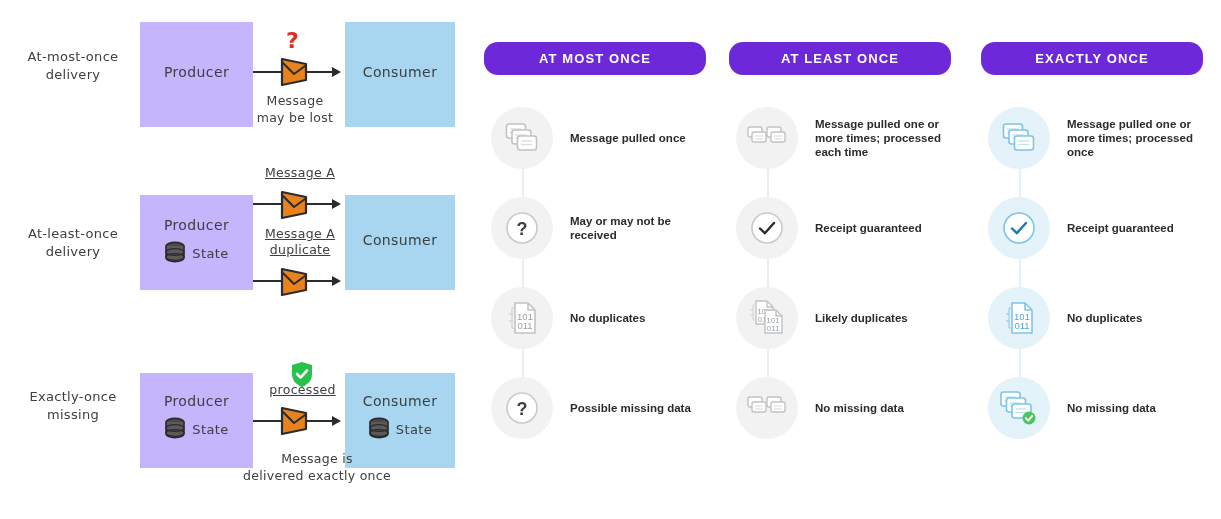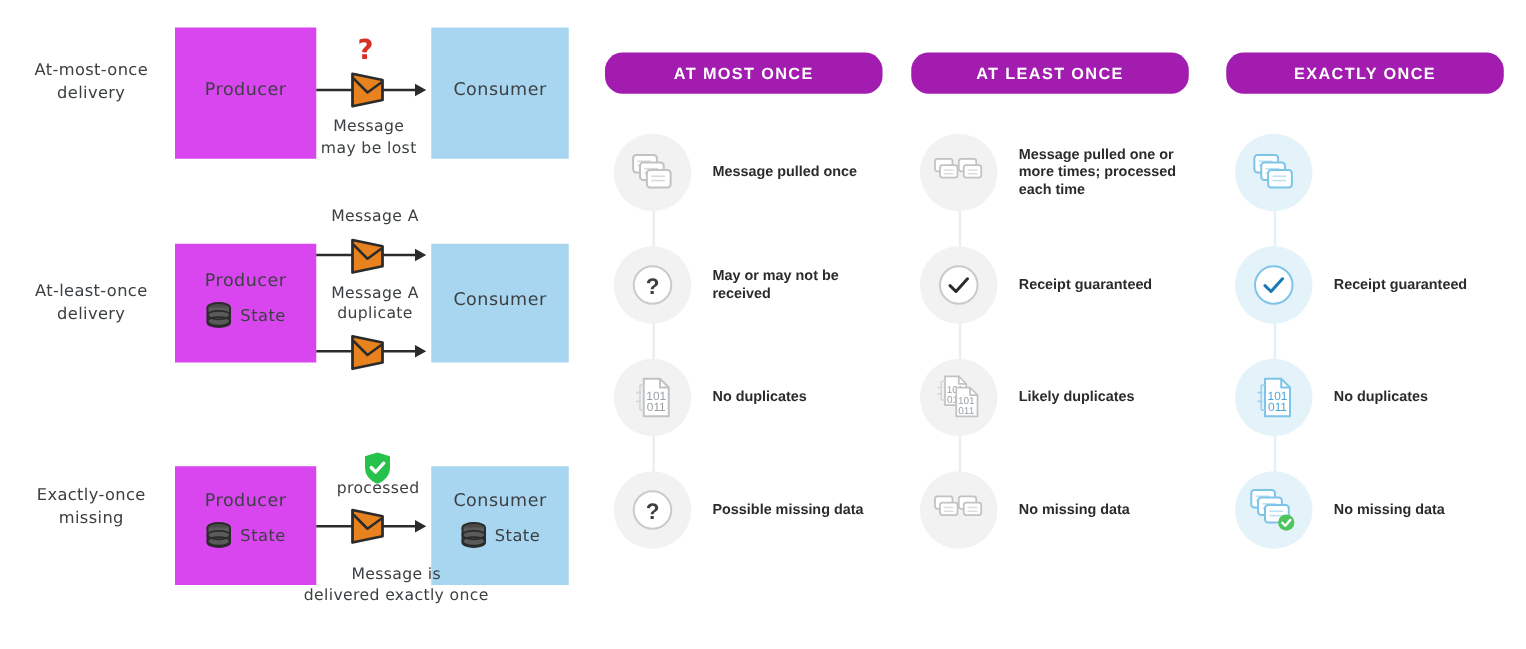--- a/index.html
+++ b/index.html
@@ -17,21 +17,21 @@
   .row-label{
     position:absolute;left:8px;width:130px;text-align:center;
     font-family:"DejaVu Sans", sans-serif;
     font-size:13px;color:#3c4043;line-height:18px;letter-spacing:.3px;
   }
   .d1 .row-label{top:48px;}
   .d2 .row-label{top:65px;}
   .d3 .row-label{top:48px;}
 
   .box{position:absolute;}
-  .box-producer{background:#d946ef;}
+  .box-producer{background:#c4b5fd;}
   .box-consumer{background:#a8d6f0;}
   .box-title{
     position:absolute;width:100%;text-align:center;
     font-family:"DejaVu Sans", sans-serif;
     font-size:14px;color:#3c4043;letter-spacing:.4px;
   }
   .state-row{
     position:absolute;width:100%;display:flex;align-items:center;
     justify-content:center;gap:6px;
   }
@@ -51,27 +51,27 @@
     font-family:"DejaVu Sans", sans-serif;
   }
   .cap{
     position:absolute;text-align:center;
     font-family:"DejaVu Sans", sans-serif;
     font-size:12.5px;color:#3c4043;line-height:17px;letter-spacing:.3px;
   }
   .msglabel{
     position:absolute;text-align:center;
     font-family:"DejaVu Sans", sans-serif;
-    font-size:12.5px;color:#3c4043;line-height:16px;letter-spacing:.3px;
+    font-size:12.5px;color:#3c4043;line-height:16px;letter-spacing:.3px;text-decoration:underline;
   }
 
   
   .col{position:absolute;top:42px;width:222px;}
   .col-header{
-    height:33px;border-radius:14px;background:#a21caf;
+    height:33px;border-radius:14px;background:#6d28d9;
     color:#ffffff;font-size:13px;font-weight:bold;letter-spacing:1.1px;
     display:flex;align-items:center;justify-content:center;
     font-family:"Liberation Sans", sans-serif;
   }
   .timeline{position:relative;margin-top:18px;}
   .tl-line{
     position:absolute;left:38px;top:40px;bottom:40px;width:2px;background:#ededed;
   }
   .tl-line.blue{background:#e3f2fa;}
   .step{position:relative;display:flex;align-items:center;height:90px;}
@@ -367,20 +367,21 @@
             <line x1="5" y1="7" x2="16" y2="7" stroke="#bfe1f4" stroke-width="1.3"></line>
             <line x1="5" y1="10.5" x2="16" y2="10.5" stroke="#bfe1f4" stroke-width="1.3"></line>
             <rect x="7" y="8" width="19" height="14" rx="2.5" fill="#fff" stroke="#7ec4e8" stroke-width="1.6"></rect>
             <line x1="10.5" y1="13" x2="21.5" y2="13" stroke="#bfe1f4" stroke-width="1.3"></line>
             <line x1="10.5" y1="16.5" x2="21.5" y2="16.5" stroke="#bfe1f4" stroke-width="1.3"></line>
             <rect x="12.5" y="14" width="19" height="14" rx="2.5" fill="#fff" stroke="#7ec4e8" stroke-width="1.6"></rect>
             <line x1="16" y1="19" x2="27" y2="19" stroke="#bfe1f4" stroke-width="1.3"></line>
             <line x1="16" y1="22.5" x2="27" y2="22.5" stroke="#bfe1f4" stroke-width="1.3"></line>
           </svg>
         </div>
+        <div class="step-text">Message pulled one or more times; processed once</div>
       </div>
 
       <div class="step">
         <div class="bubble blue">
           <svg width="36" height="36" viewBox="0 0 36 36">
             <circle cx="18" cy="18" r="15" fill="#fff" stroke="#7ec4e8" stroke-width="1.6"></circle>
             <path d="M11 18.5 L15.8 23.2 L25 13" fill="none" stroke="#1779b5" stroke-width="2.4" stroke-linecap="round" stroke-linejoin="round"></path>
           </svg>
         </div>
         <div class="step-text">Receipt guaranteed</div>

